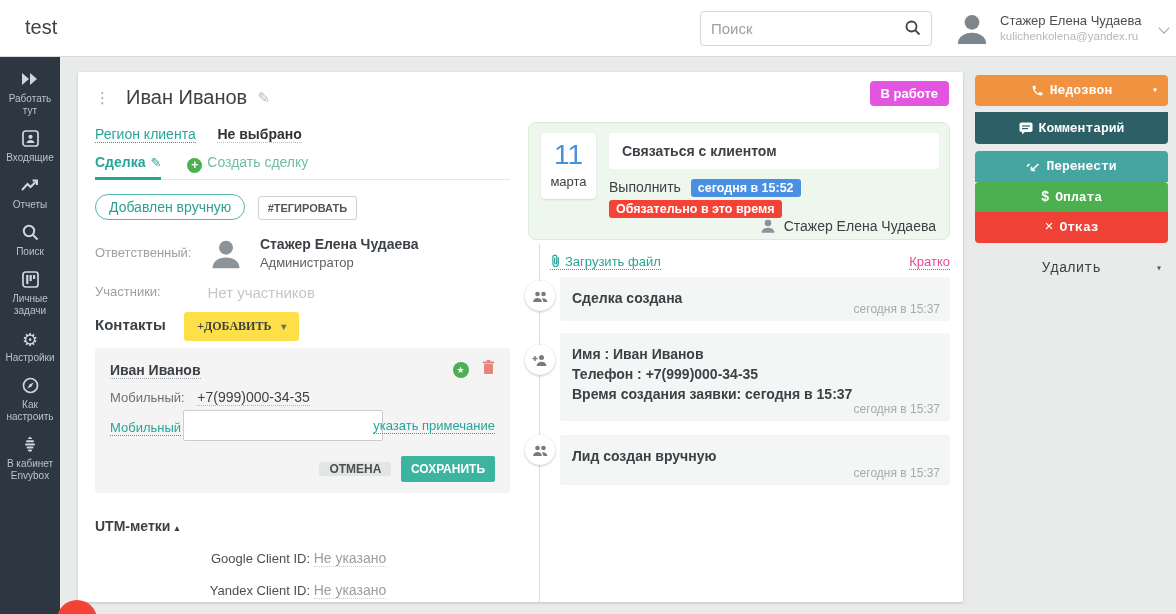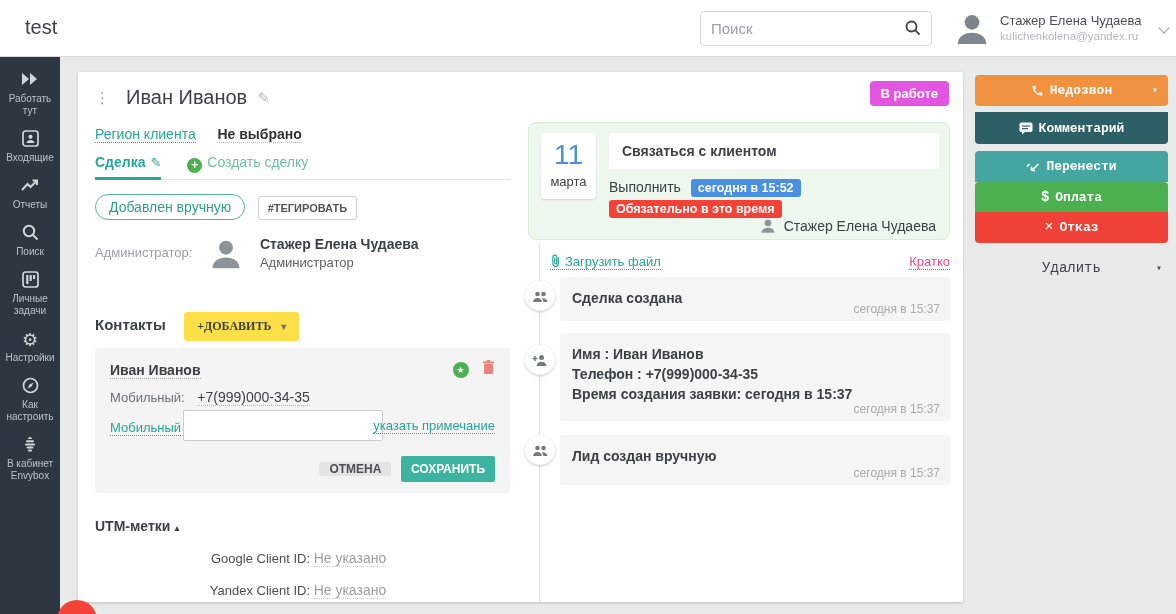--- a/index.html
+++ b/index.html
@@ -240,33 +240,37 @@
     <span class="tab-deal"><span>Сделка</span><span class="pencil">✎</span></span>
     <span class="tab-create"><span class="plus-circle">+</span><span>Создать сделку</span></span>
   </div>
 
   <div class="tags-row">
     <span class="tag-pill">Добавлен вручную</span>
     <span class="tag-hash">#ТЕГИРОВАТЬ</span>
   </div>
 
   <div class="resp-row">
-    <span class="field-label">Администратор:</span>
+    <span class="field-label">Ответственный:</span>
     <span class="resp-av">
       <svg width="38" height="38" viewBox="0 0 24 24">
           <circle cx="12" cy="8" r="4.4" fill="#8d9499"></circle>
           <path d="M3.5 21c0-4.4 3.8-6.8 8.5-6.8s8.5 2.4 8.5 6.8z" fill="#8d9499"></path>
         </svg>
     </span>
     <span class="resp-info">
       <div class="resp-name">Стажер Елена Чудаева</div>
       <div class="resp-role">Администратор</div>
     </span>
   </div>
 
+  <div class="part-row">
+    <span class="field-label">Участники:</span>
+    <span class="part-value">Нет участников</span>
+  </div>
 
   <div class="contacts-row">
     <span class="contacts-title">Контакты</span>
     <button class="add-btn"><span>+ДОБАВИТЬ</span><span class="caret">▾</span></button>
   </div>
 
   <div class="contact-card">
     <span class="cc-name">Иван Иванов</span>
     <span class="cc-icons">
       <span class="star-btn">★</span>

